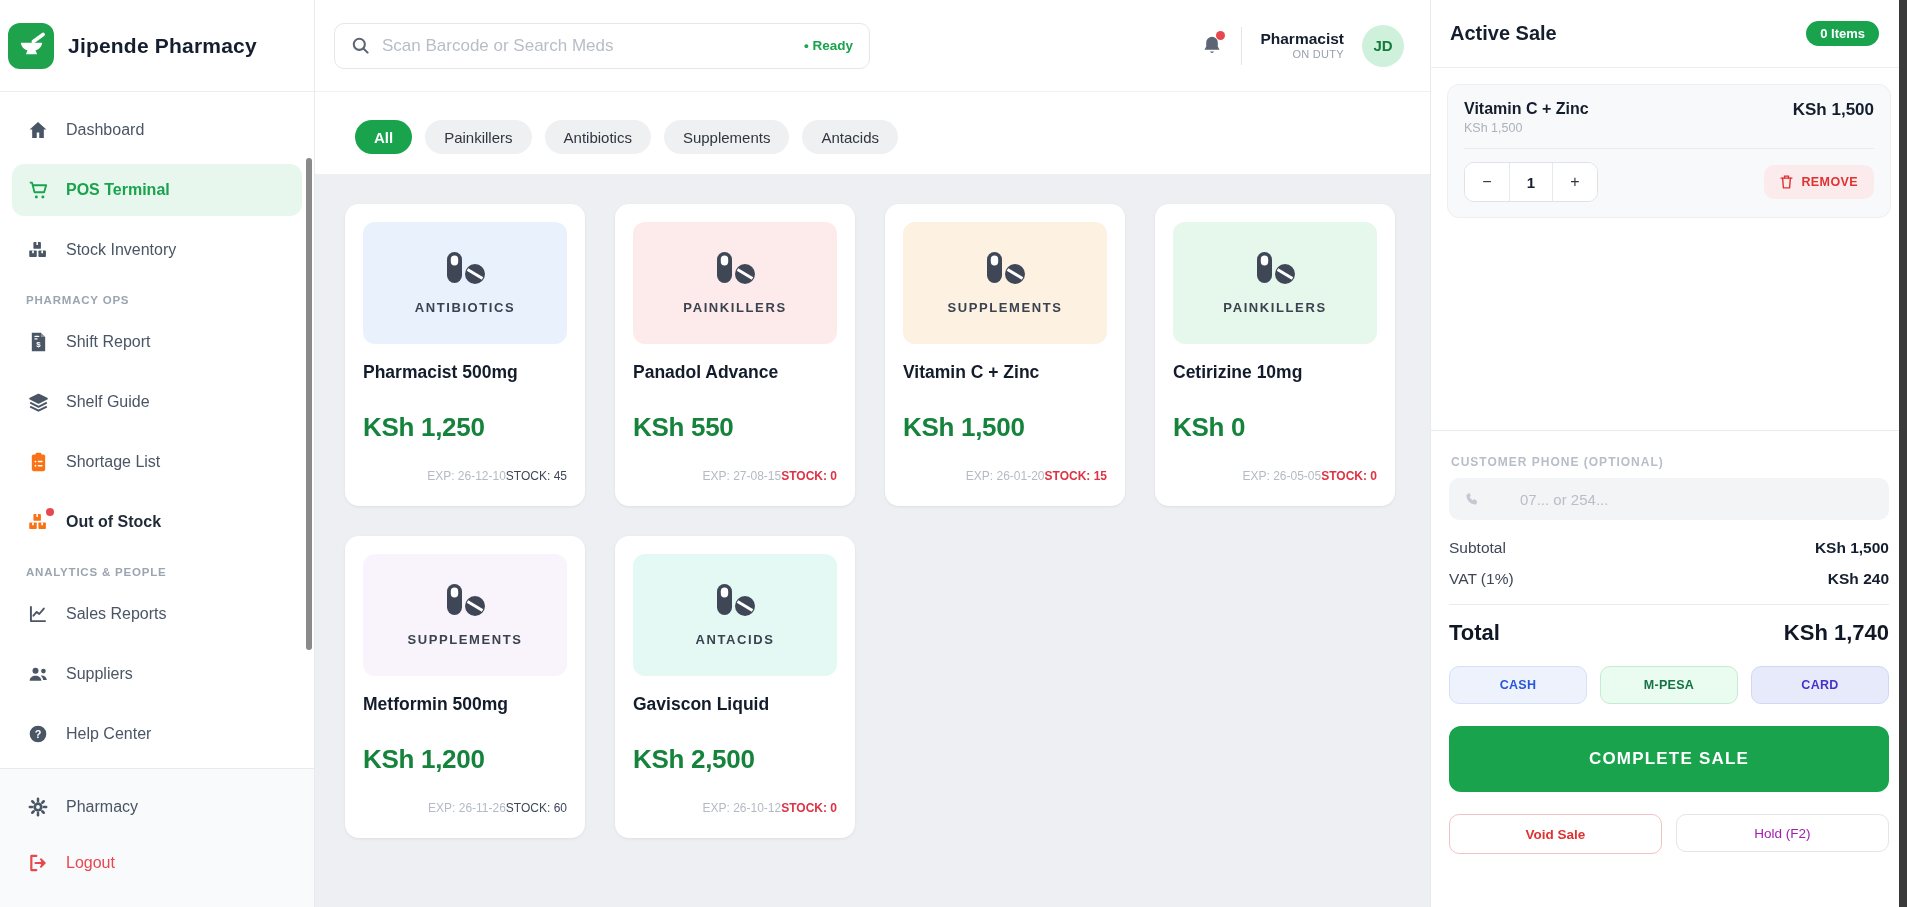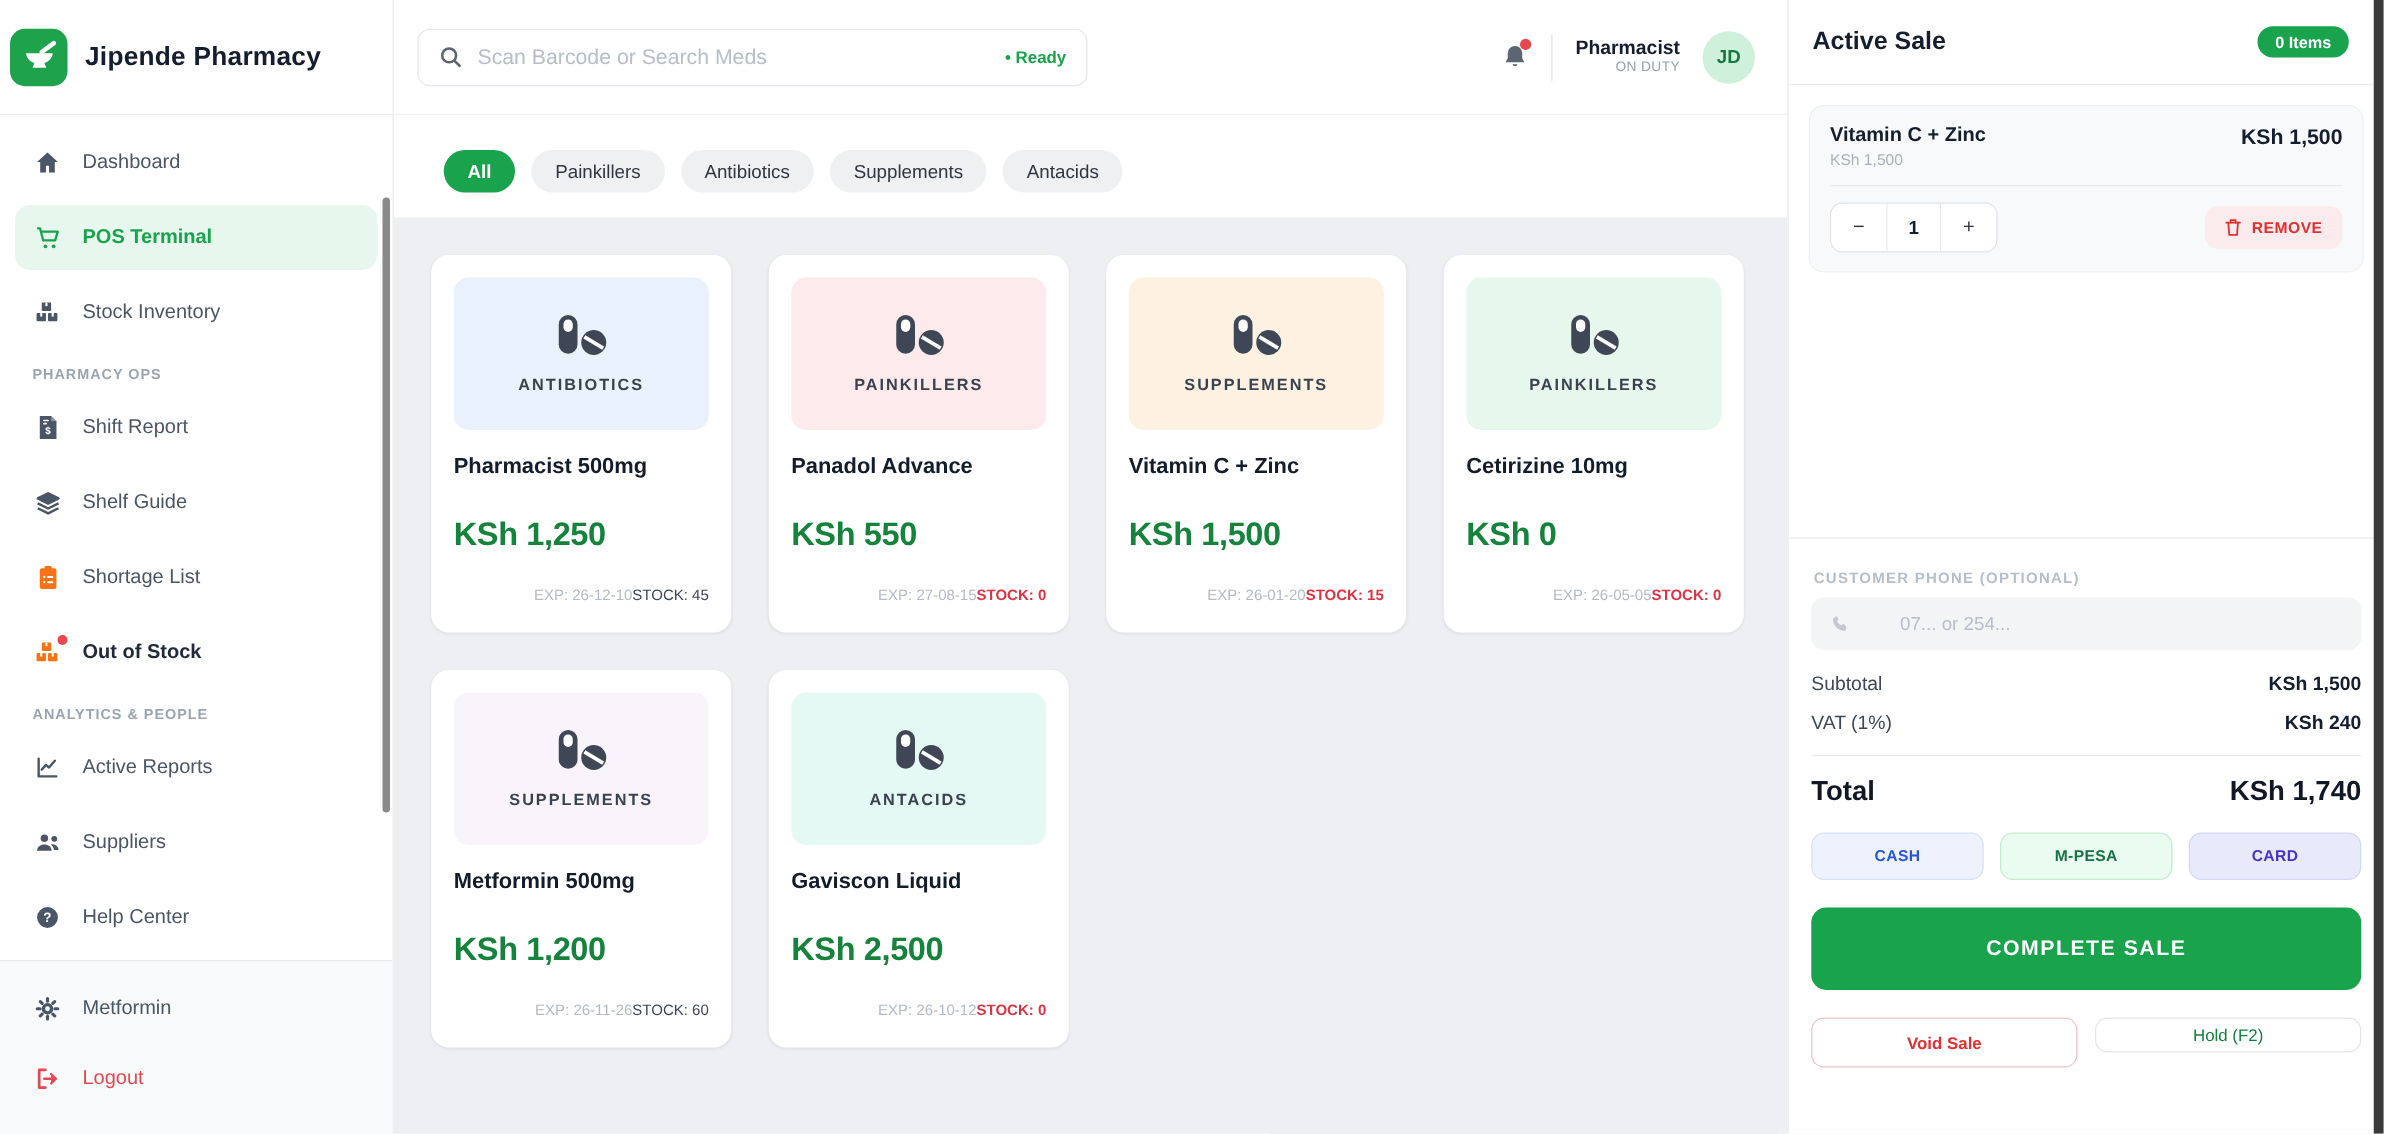--- a/index.html
+++ b/index.html
@@ -89,21 +89,21 @@
   .sum-divider { border-top:1px solid #e9ecef; margin:16px 0 0; }
   .total-row { display:flex; justify-content:space-between; margin-top:15px; font-size:22px; font-weight:800; color:#101826; }
   .pay-row { display:flex; gap:13px; margin-top:20px; }
   .pay-btn { flex:1; height:38px; border-radius:10px; font-size:12.5px; font-weight:700; letter-spacing:.3px; cursor:pointer; font-family:inherit; }
   .pay-cash { background:#edf2fd; border:1px solid #d6e0f8; color:#2757d6; }
   .pay-mpesa { background:#eafbef; border:1px solid #c4ecd0; color:#157347; }
   .pay-card { background:#e7eafa; border:1px solid #d2d7f3; color:#4433c9; }
   .complete-btn { width:100%; height:66px; margin-top:22px; background:#18a34c; border:none; border-radius:12px; color:#fff; font-size:17px; font-weight:800; letter-spacing:1.2px; cursor:pointer; font-family:inherit; }
   .bottom-row { display:flex; gap:14px; margin-top:22px; }
   .void-btn { flex:1; height:40px; background:#fff; border:1px solid #f3c2c6; border-radius:10px; color:#e03131; font-size:13.5px; font-weight:600; cursor:pointer; font-family:inherit; }
-  .hold-btn { flex:1; height:28px; background:#fff; border:1px solid #e2e5e9; border-radius:10px; color:#15803d; font-size:13.5px; cursor:pointer; font-family:inherit; }
+  .hold-btn { flex:1; height:38px; background:#fff; border:1px solid #e2e5e9; border-radius:10px; color:#a21caf; font-size:13.5px; cursor:pointer; font-family:inherit; }
 
   .page-scrollbar { position:absolute; top:0; right:0; width:8px; height:907px; background:#3a3a3a; }
   svg { display:block; }
 </style>
 </head>
 <body>
 
 <div class="app">
 
   <aside class="sidebar">
@@ -204,21 +204,21 @@
 
       <div class="section-label">ANALYTICS &amp; PEOPLE</div>
 
       <div class="nav-item">
         <span class="nav-icon">
             <svg width="20" height="20" viewBox="0 0 24 24" fill="none" stroke="currentColor" stroke-width="2.3" stroke-linecap="round" stroke-linejoin="round">
               <path d="M3.5 3.5v17h17"></path>
               <polyline points="6.5,14 10.5,9.5 13.5,12 19,5.5"></polyline>
             </svg>
           </span>
-        <span>Active Reports</span>
+        <span>Sales Reports</span>
       </div>
       <div class="nav-item">
         <span class="nav-icon">
             <svg width="22" height="20" viewBox="0 0 26 24" fill="currentColor">
               <circle cx="10" cy="8" r="3.6"></circle>
               <path d="M3 20c0-3.6 3.1-6 7-6s7 2.4 7 6z"></path>
               <circle cx="19.5" cy="8.5" r="2.8"></circle>
               <path d="M18 13.7c3.2.3 5.6 2.5 5.6 5.6h-4.4c-.3-2.2-1.4-4.2-3-5.3.6-.2 1.2-.3 1.8-.3z"></path>
             </svg>
           </span>
@@ -248,21 +248,21 @@
                 <line x1="2.2" y1="12" x2="4.8" y2="12"></line>
                 <line x1="19.2" y1="12" x2="21.8" y2="12"></line>
                 <line x1="5.1" y1="5.1" x2="6.9" y2="6.9"></line>
                 <line x1="17.1" y1="17.1" x2="18.9" y2="18.9"></line>
                 <line x1="18.9" y1="5.1" x2="17.1" y2="6.9"></line>
                 <line x1="5.1" y1="18.9" x2="6.9" y2="17.1"></line>
               </g>
               <circle cx="12" cy="12" r="2.3" fill="#f8fafc"></circle>
             </svg>
           </span>
-        <span>Metformin</span>
+        <span>Pharmacy</span>
       </div>
       <div class="nav-item logout">
         <span class="nav-icon">
             <svg width="20" height="20" viewBox="0 0 24 24" fill="none" stroke="currentColor" stroke-width="2.6" stroke-linecap="round" stroke-linejoin="round">
               <path d="M10 3.5H4v17h6"></path>
               <line x1="9" y1="12" x2="19.5" y2="12"></line>
               <path d="M15.5 7.5L20 12l-4.5 4.5" fill="currentColor" stroke-width="2.2"></path>
             </svg>
           </span>
         <span>Logout</span>

